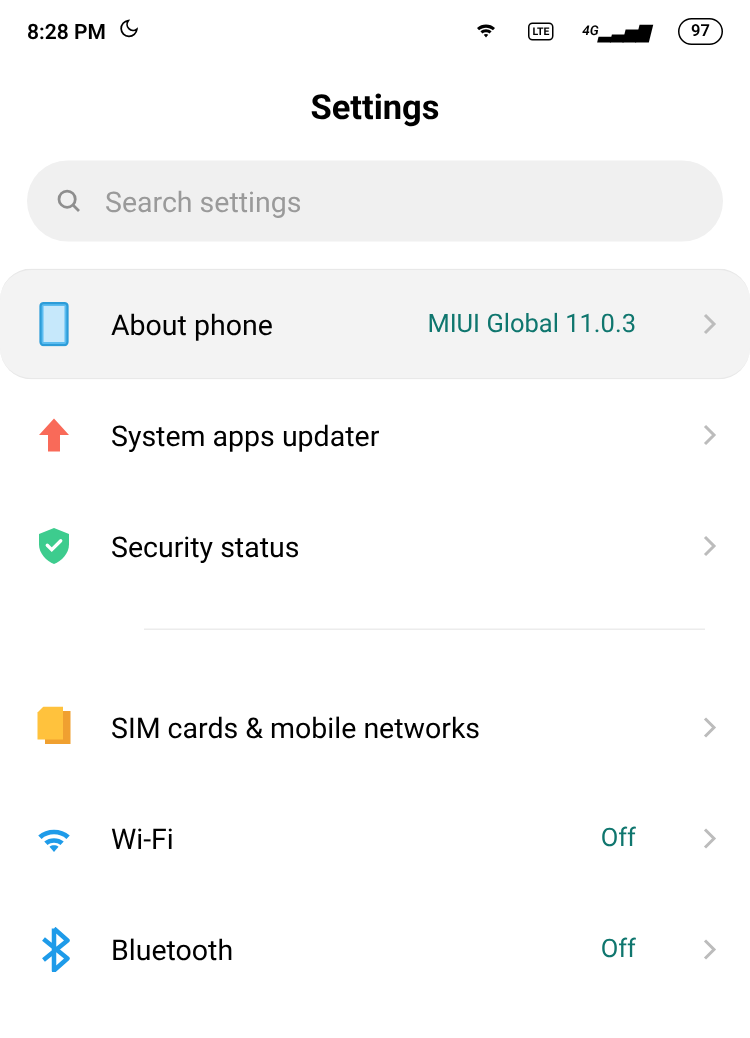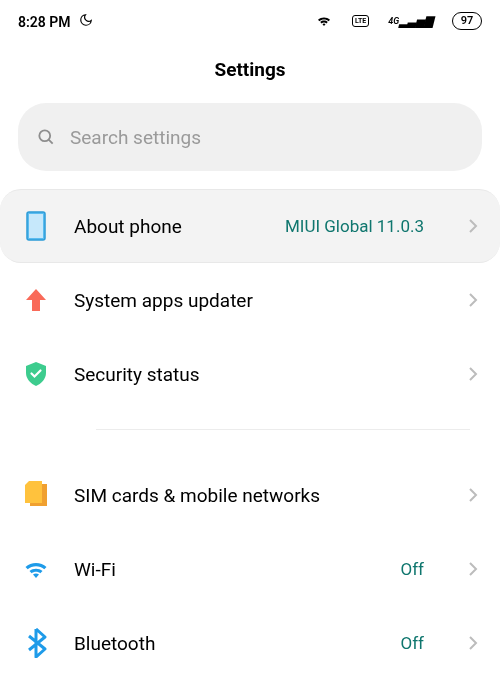--- a/index.html
+++ b/index.html
@@ -40,31 +40,31 @@
       border: 1px solid #000;
       border-radius: 3px;
       font-size: 7px;
       padding: 1px 2px;
       font-weight: 700;
     }
     .net-label { font-size: 9px; line-height: 8px; }
     
     .page-title {
       text-align: center;
-      font-size: 19px;
+      font-size: 23px;
       font-weight: 700;
       margin-top: 20px;
       margin-bottom: 22px;
     }
     
     .search-box {
       margin: 0 18px 18px;
       background: #f0f0f0;
       border-radius: 28px;
-      height: 68px;
+      height: 54px;
       display: flex;
       align-items: center;
       padding: 15px 18px;
       gap: 14px;
     }
     .search-box .icon svg { width: 20px; height: 20px; display: block; }
     .search-placeholder {
       color: #9a9a9a;
       font-size: 19px;
     }

